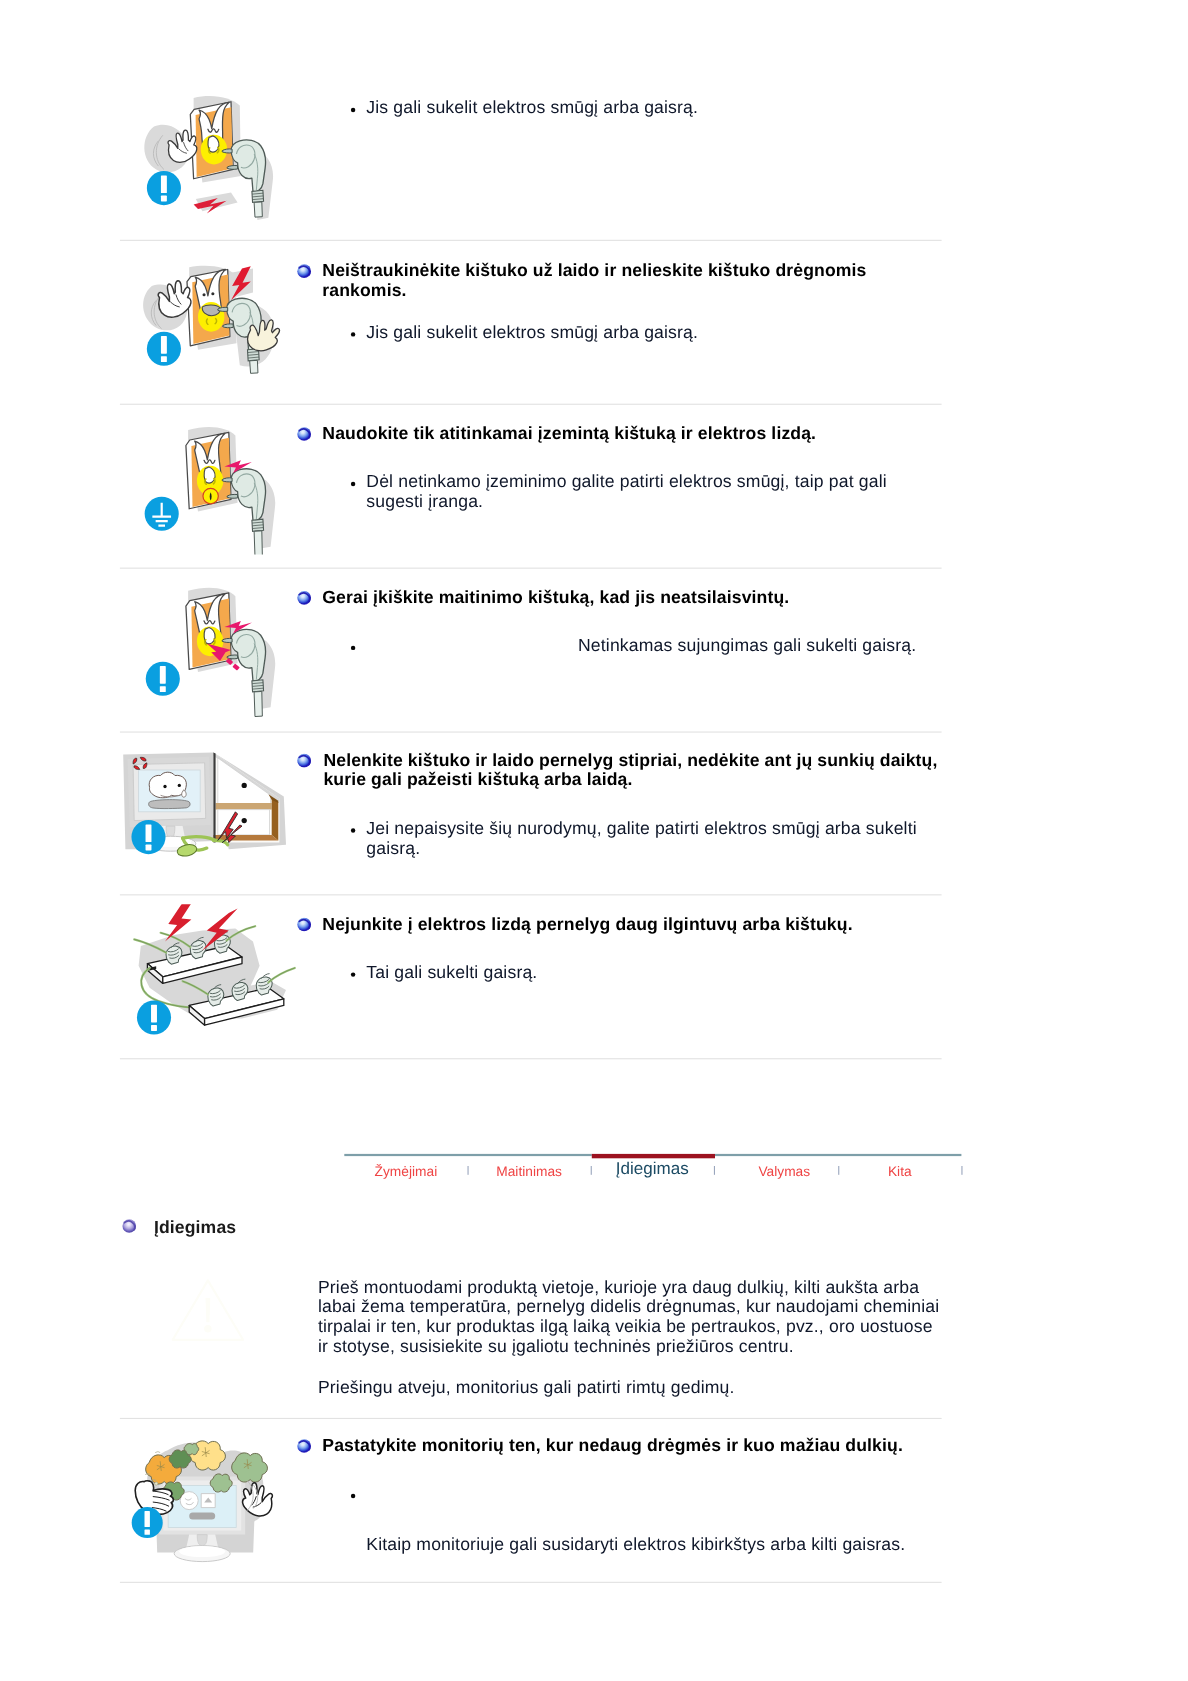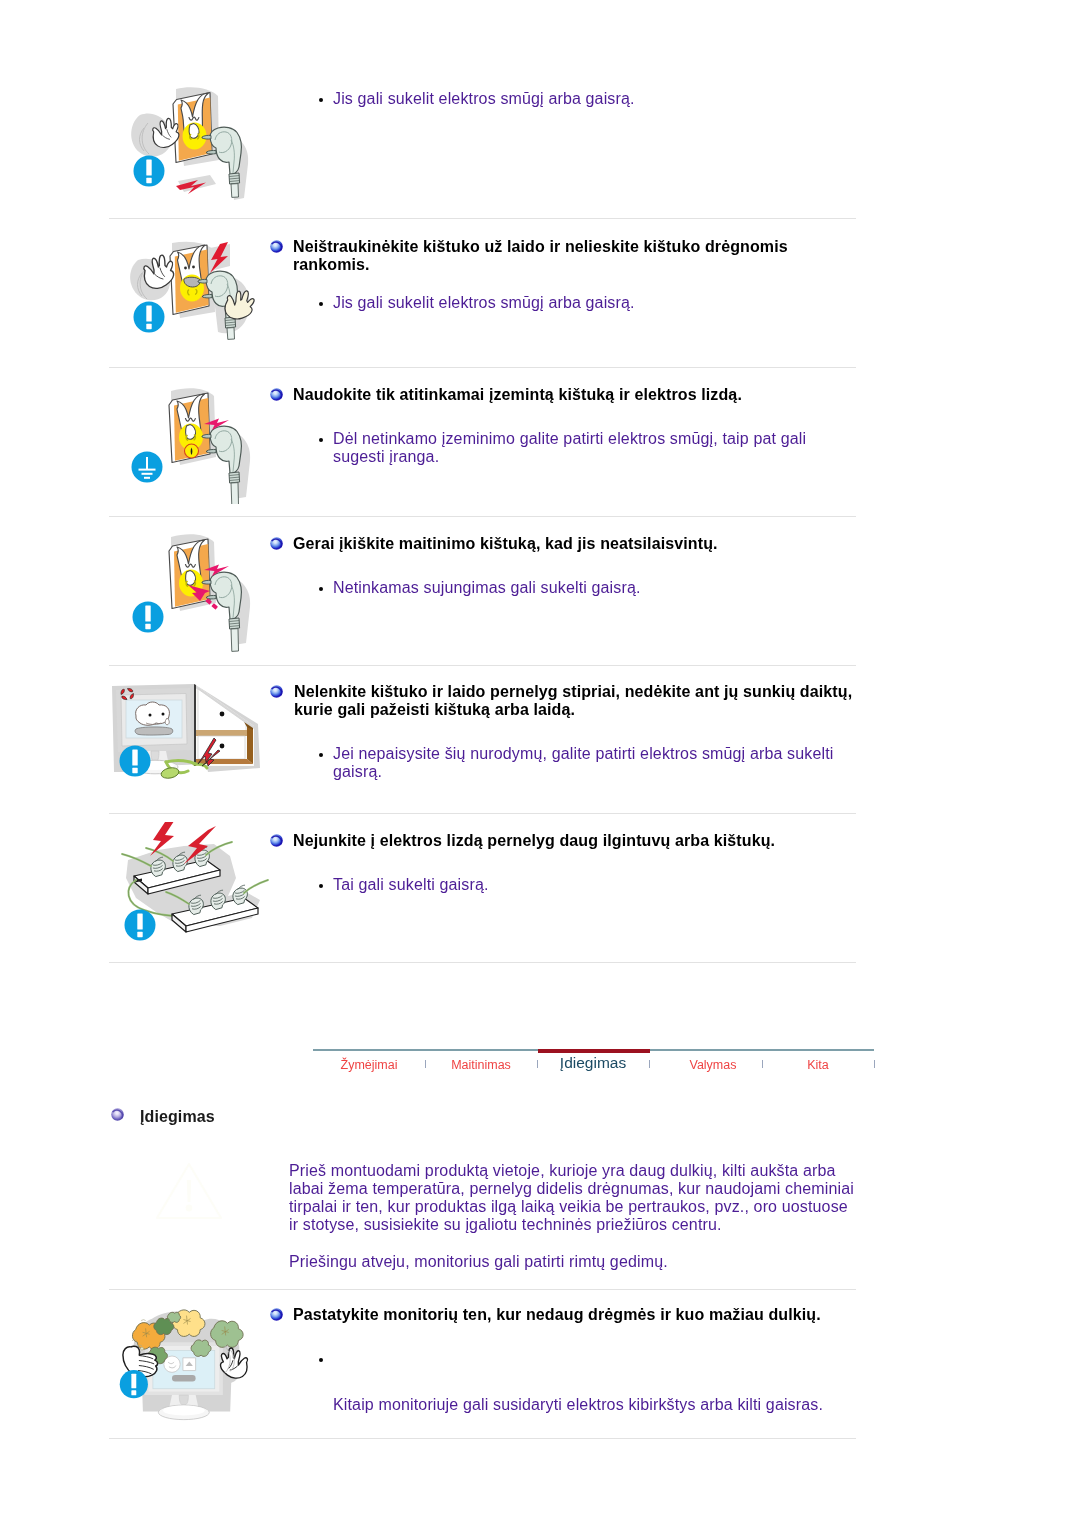--- a/index.html
+++ b/index.html
@@ -3,21 +3,21 @@
 <meta charset="utf-8">
 <title>Manual page</title>
 <style>
   html,body{margin:0;padding:0;}
   body{width:1080px;height:1528px;background:#ffffff;
        font-family:"Liberation Sans",sans-serif;overflow:hidden;}
   .page{position:relative;width:1080px;height:1528px;background:#fff;}
   .rule{position:absolute;left:109px;width:747px;height:1px;background:#e2e2e2;}
   .art{position:absolute;}
   .dot{position:absolute;width:4.6px;height:4.6px;border-radius:50%;background:#050505;}
-  .btxt{position:absolute;font-size:16px;line-height:18.3px;color:#4c1d95;
+  .btxt{position:absolute;font-size:16px;line-height:18.3px;color:#0f172a;
         letter-spacing:0.145px;}
   .htxt{position:absolute;font-size:16px;line-height:17.9px;color:#000;font-weight:bold;
         letter-spacing:0.115px;}
   .sphere{position:absolute;}
   .tabline{position:absolute;height:2px;background:#7e9fa9;}
   .tabline-red{position:absolute;height:4px;background:#9c1220;}
   .tab{position:absolute;font-size:12.5px;color:#ef4444;white-space:nowrap;text-align:center;}
   .tab-active{position:absolute;font-size:15.5px;color:#1b4a63;white-space:nowrap;text-align:center;}
   .tabsep{position:absolute;width:1.3px;height:8px;background:#9aa6bd;}
   .ihead{position:absolute;font-size:16px;font-weight:bold;color:#1a1a1a;letter-spacing:0.1px;}
@@ -383,21 +383,21 @@
       </g>
     </svg>
   </div>
 
   <svg class="sphere" style="left:270px;top:537px;" width="13" height="13" viewBox="0 0 13 13">
     <circle cx="6.5" cy="6.5" r="6.2" fill="url(#gBlueBall)"></circle>
     <path d="M2.1 3.6 A 5.6 5.6 0 0 1 11.1 9.8" fill="none" stroke="#1b14ae" stroke-width="1.5" stroke-linecap="round" opacity="0.9"></path>
   </svg>
   <div class="htxt" style="left:293px;top:535px;width:560px;">Gerai įkiškite maitinimo kištuką, kad jis neatsilaisvintų.</div>
   <div class="dot" style="left:318.6px;top:586.5px;"></div>
-  <div class="btxt" style="left:333px;top:579px;width:500px;">Netinkamas sujungimas gali sukelti gaisrą.</div>
+  <div class="btxt" style="left:333px;top:579px;width:500px;text-align:right;">Netinkamas sujungimas gali sukelti gaisrą.</div>
 
   <div class="rule" style="top:665px;"></div>
 
   <div class="art" style="left:110px;top:676px;width:160px;height:126px;">
     <svg width="160" height="126" viewBox="0 0 160 126" xmlns="http://www.w3.org/2000/svg">
 
       <path d="M2 10 L 84 8 L 148 48 L 150 92 L 98 96 L 96 88 L 48 90 L 46 96 L 4 96 Z" fill="#d4d4d4"></path>
 
       <path d="M84 8 L 144 50 L 144 90 L 84 90 Z" fill="#fbfaf7"></path>
       <path d="M84 8 L 144 50 L 144 53 L 84 11 Z" fill="#d8d8d8"></path>

